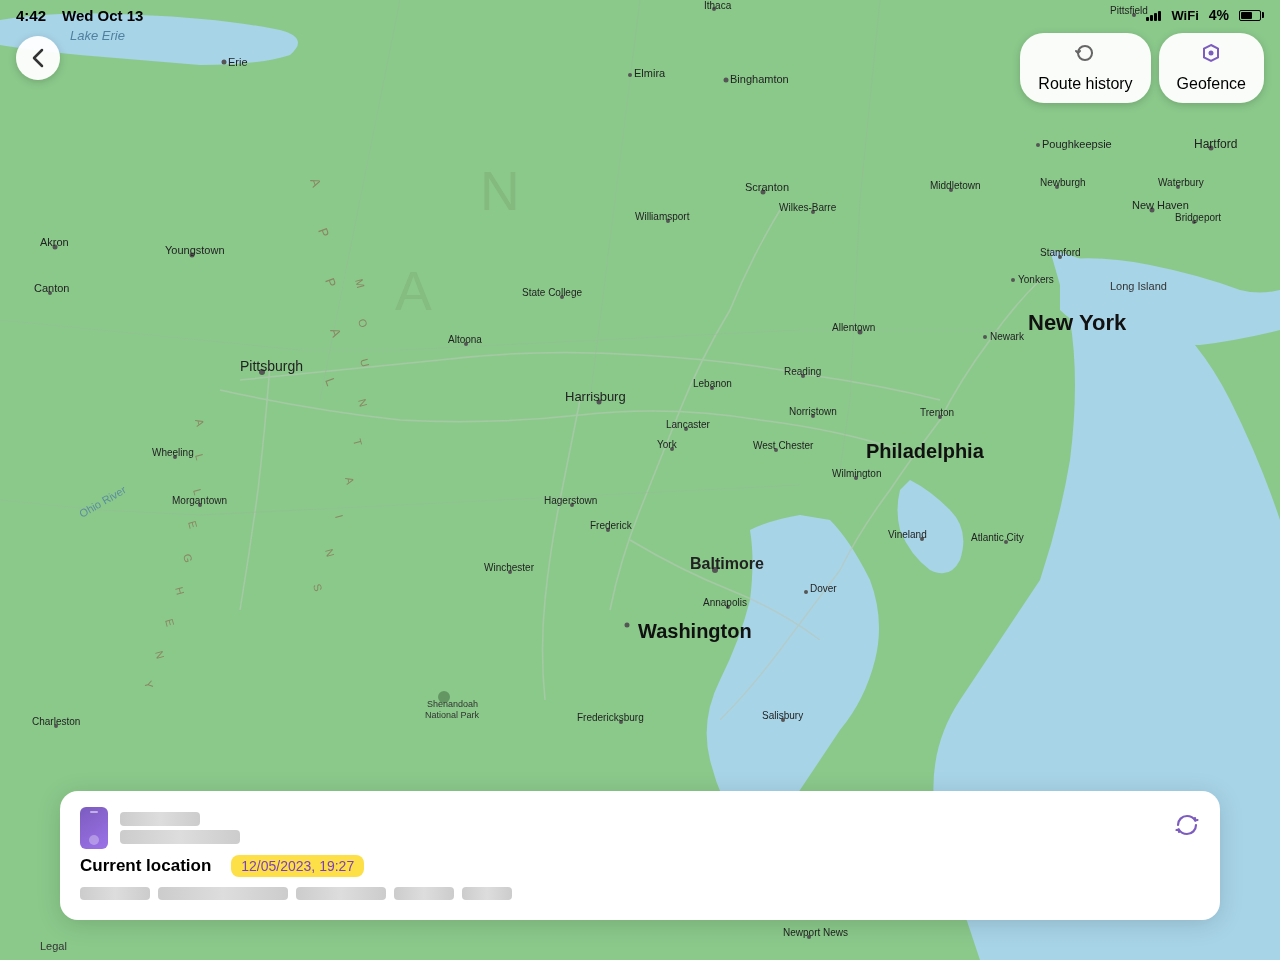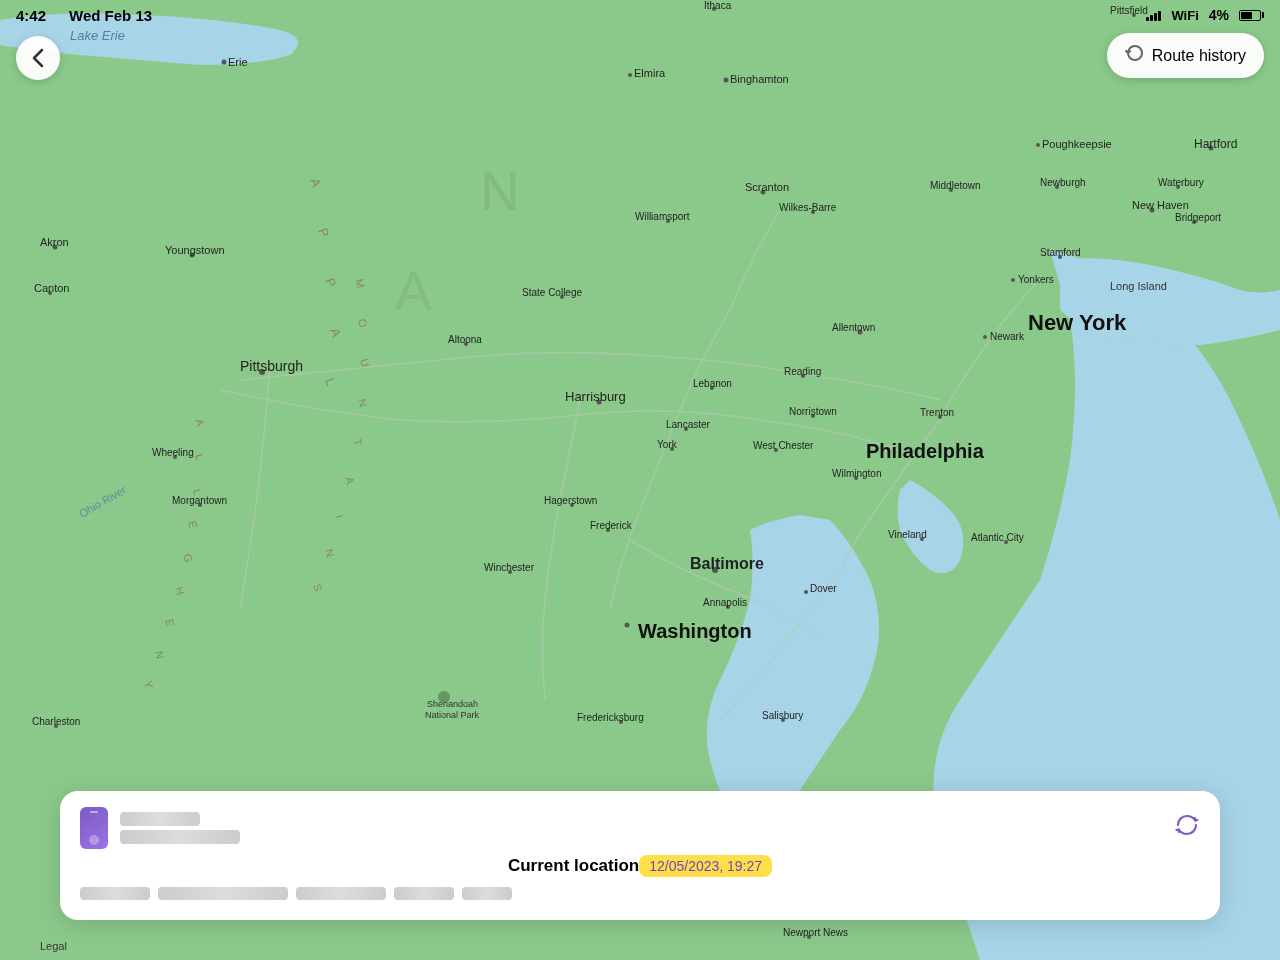--- a/index.html
+++ b/index.html
@@ -34,21 +34,21 @@
       display: flex;
       align-items: center;
       justify-content: space-between;
       padding: 0 16px;
       z-index: 100;
     }
 
     .status-left {
       display: flex;
       align-items: center;
-      gap: 23px;
+      gap: 16px;
       font-size: 15px;
       font-weight: 600;
       color: #000;
     }
 
     .status-right {
       display: flex;
       align-items: center;
       gap: 10px;
       font-size: 14px;
@@ -73,20 +73,21 @@
       gap: 7px;
       background: rgba(255,255,255,0.95);
       border: none;
       border-radius: 24px;
       padding: 10px 18px;
       font-size: 16px;
       font-weight: 500;
       color: #000;
       cursor: pointer;
       box-shadow: 0 2px 8px rgba(0,0,0,0.18);
+      flex-direction: column;
     }
 
     .btn-icon {
       font-size: 18px;
     }
 
     
     #back-btn {
       position: absolute;
       top: 36px;
@@ -184,23 +185,22 @@
 
     .refresh-icon {
       color: #7c5cbf;
       font-size: 22px;
       cursor: pointer;
     }
 
     .location-row {
       display: flex;
       align-items: center;
-      gap: 0;
+      gap: 20px;
       margin-bottom: 10px;
-      justify-content: center;
     }
 
     .current-location-label {
       font-size: 17px;
       font-weight: 600;
       color: #000;
     }
 
     .timestamp-badge {
       background: #fde047;
@@ -528,21 +528,21 @@
 
       <circle cx="809" cy="937" r="2" fill="#555"></circle>
       <text x="783" y="936" font-size="10">Newport News</text>
     </g>
   </svg>
 </div>
 
 <div id="status-bar">
   <div class="status-left">
     <span>4:42</span>
-    <span>Wed Feb 13</span>
+    <span>Wed Oct 13</span>
   </div>
   <div class="status-right">
     <div class="signal-bars">
       <div class="signal-bar" style="height:4px"></div>
       <div class="signal-bar" style="height:6px"></div>
       <div class="signal-bar" style="height:8px"></div>
       <div class="signal-bar" style="height:10px"></div>
     </div>
     <span class="wifi-icon">WiFi</span>
     <span>4%</span>
@@ -565,20 +565,29 @@
   <button class="top-btn">
     <span class="btn-icon">
       <svg width="20" height="20" viewBox="0 0 20 20" fill="none">
         <path d="M3 10 C3,6 6,3 10,3 C14,3 17,6 17,10" stroke="#666" stroke-width="2" stroke-linecap="round" fill="none"></path>
         <path d="M17 10 C17,14 14,17 10,17 C6,17 3,14 3,10" stroke="#666" stroke-width="2" stroke-linecap="round" fill="none"></path>
         <path d="M1 8 L3 10 L5 8" stroke="#666" stroke-width="2" stroke-linecap="round" stroke-linejoin="round" fill="none"></path>
       </svg>
     </span>
     <span>Route history</span>
   </button>
+  <button class="top-btn">
+    <span class="btn-icon">
+      <svg width="20" height="20" viewBox="0 0 20 20" fill="none">
+        <path d="M10 2 L17 5.5 L17 14.5 L10 18 L3 14.5 L3 5.5 Z" stroke="#7c5cbf" stroke-width="2" fill="none"></path>
+        <circle cx="10" cy="10" r="2.5" fill="#7c5cbf"></circle>
+      </svg>
+    </span>
+    <span>Geofence</span>
+  </button>
 </div>
 
 <div id="bottom-panel">
   <div class="panel-top-row">
     <div class="device-info">
       <div class="device-icon"></div>
       <div class="device-name-blurred">
         <div class="blur-text blur-text-1"></div>
         <div class="blur-text blur-text-2"></div>
       </div>

